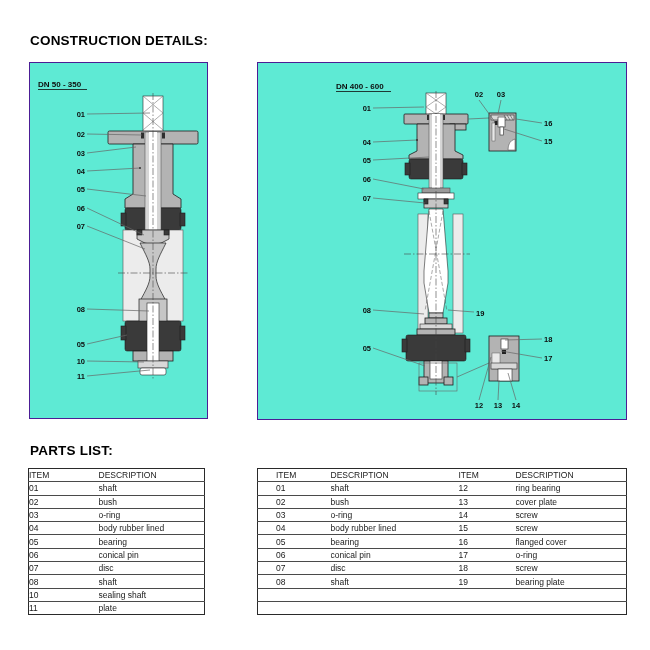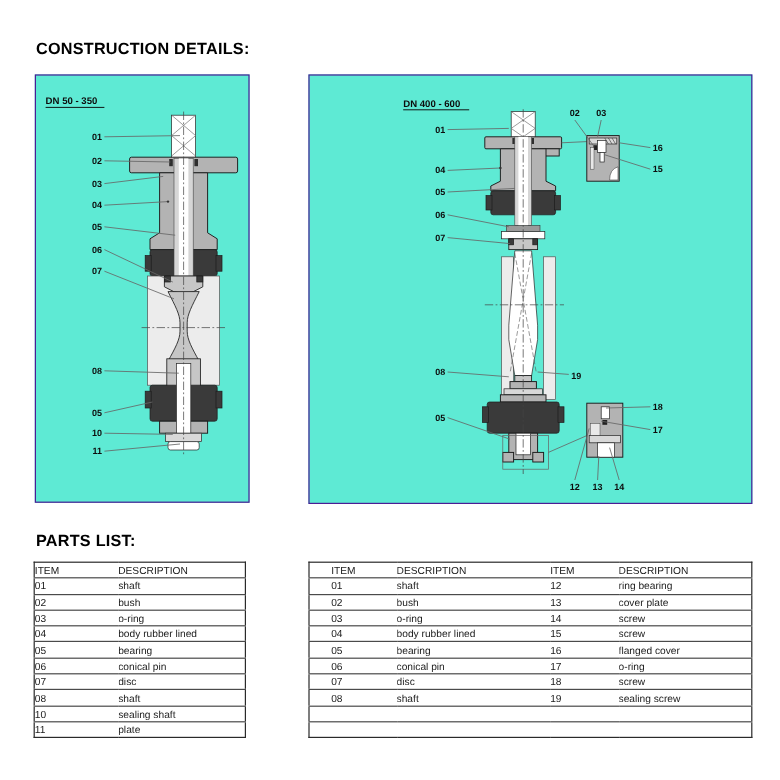--- a/index.html
+++ b/index.html
@@ -354,21 +354,21 @@
   <tr>
         <td class="c-item" style="padding-left:18px">07</td>
         <td>disc</td>
         <td class="c-item2">18</td>
         <td>screw</td>
       </tr>
   <tr>
         <td class="c-item" style="padding-left:18px">08</td>
         <td>shaft</td>
         <td class="c-item2">19</td>
-        <td>sealing screw</td>
+        <td>bearing plate</td>
       </tr>
   <tr>
         <td class="c-item" style="padding-left:18px"></td>
         <td></td>
         <td class="c-item2"></td>
         <td></td>
       </tr>
   <tr>
         <td class="c-item" style="padding-left:18px"></td>
         <td></td>

